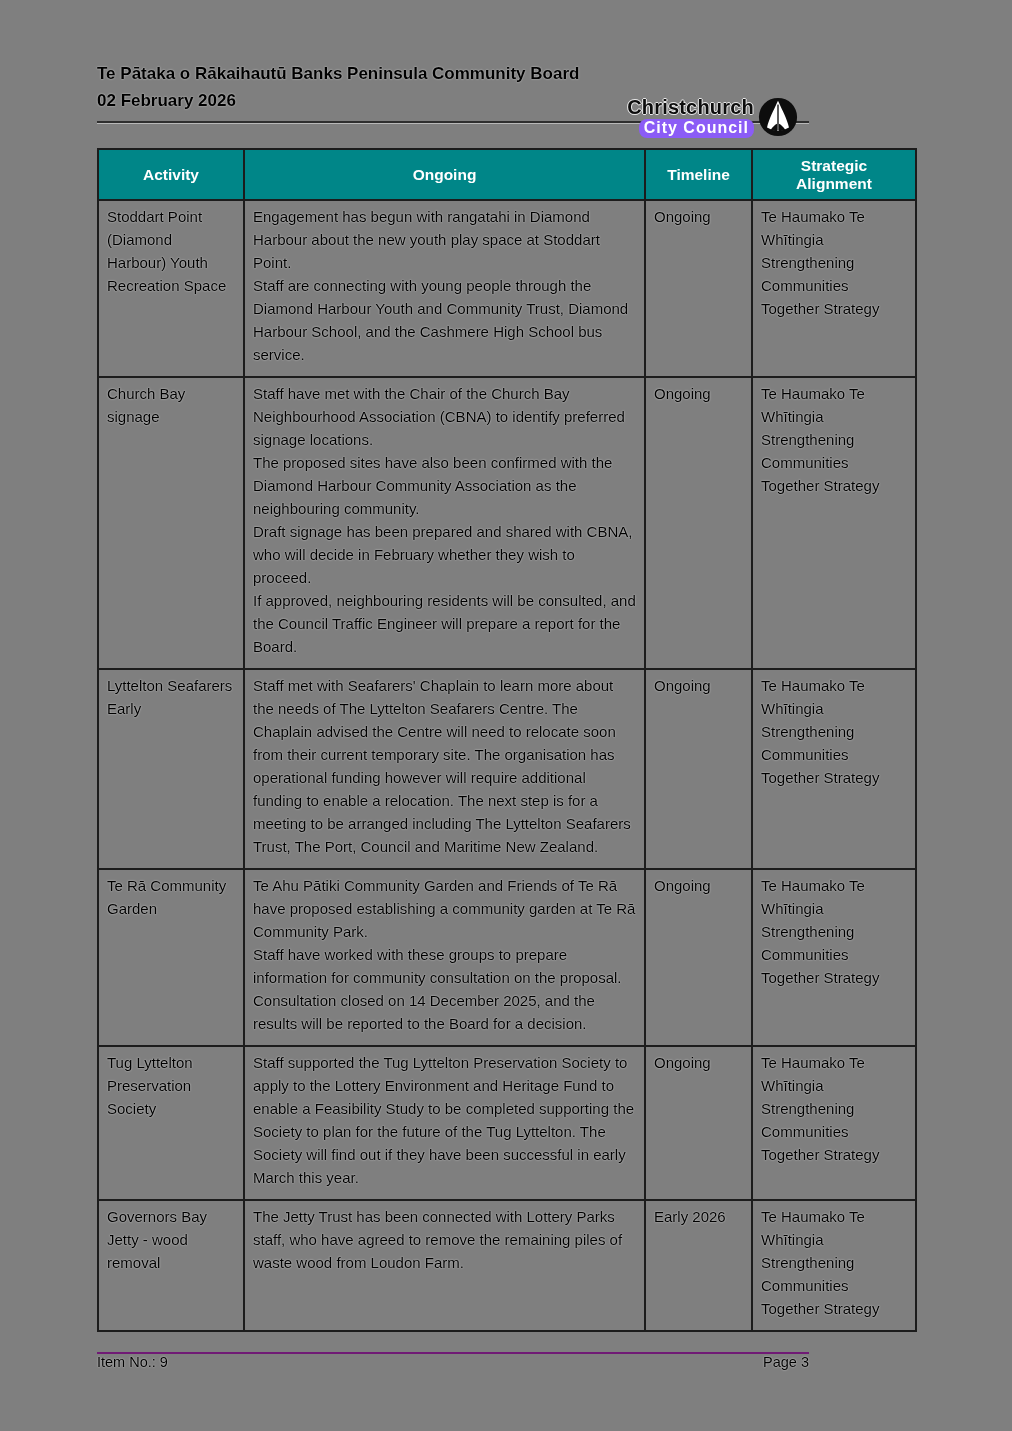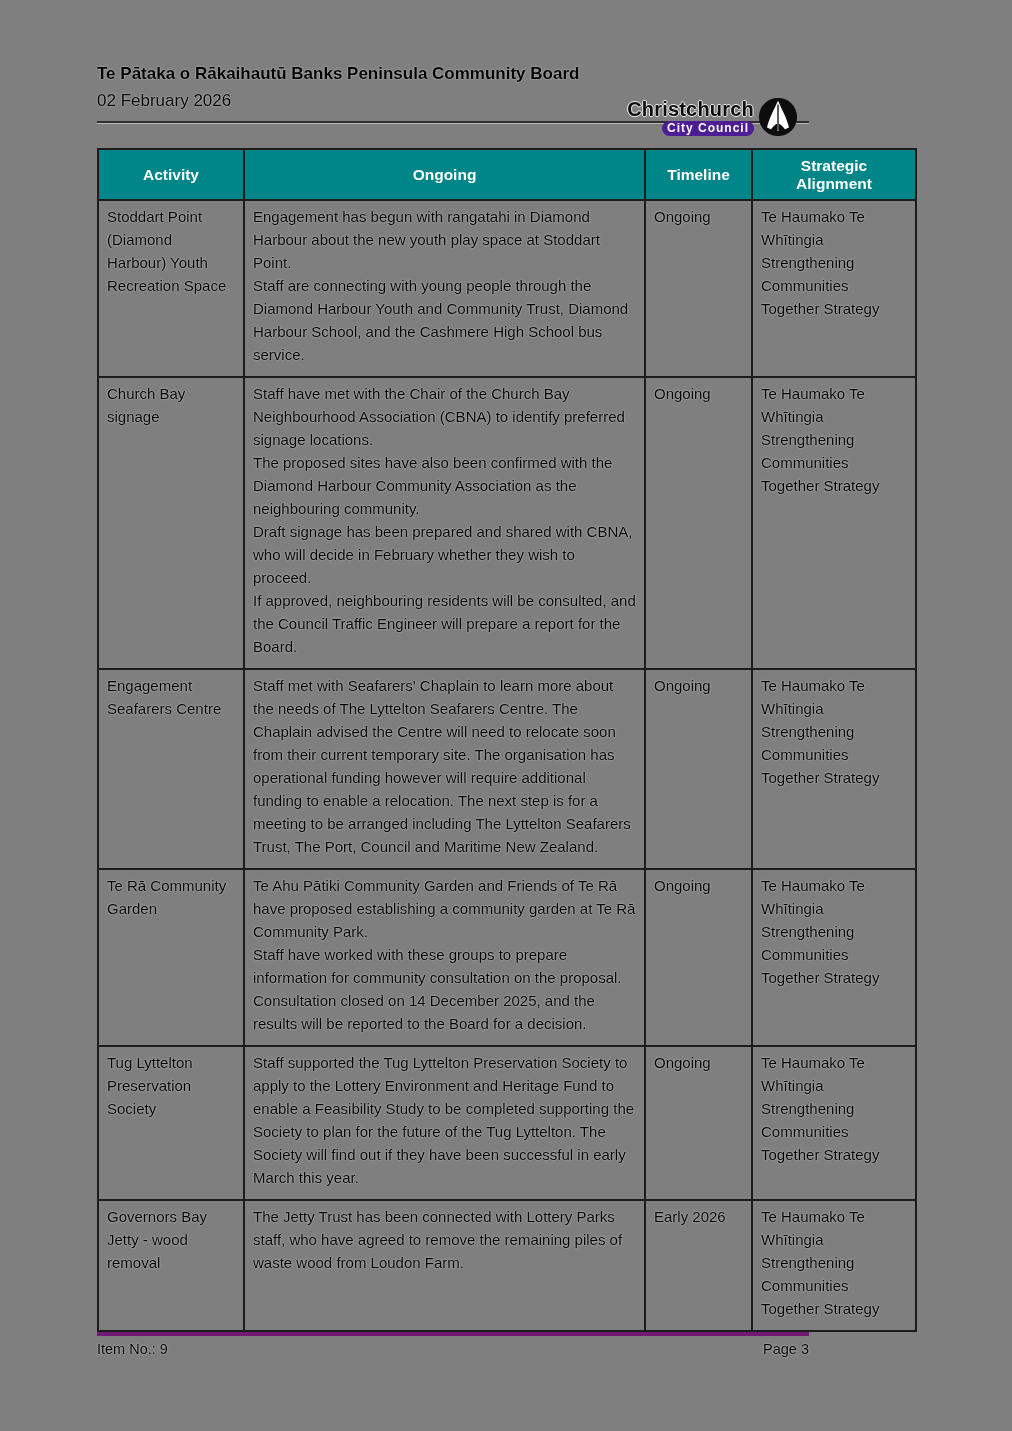--- a/index.html
+++ b/index.html
@@ -10,34 +10,34 @@
     color:#000;
     -webkit-font-smoothing:antialiased;
   }
   .page { position:relative; width:1012px; height:1431px; overflow:hidden; }
   .content { position:absolute; left:97px; top:0; width:712px; }
 
   .halo { text-shadow:0 0 2px rgba(255,255,255,.55), 0 0 1px rgba(255,255,255,.4); }
 
   .doc-header { position:relative; padding-top:60px; min-height:60px; }
   .doc-title { font-size:17px; font-weight:700; line-height:1.6; max-width:580px; }
-  .doc-date  { font-size:17px; font-weight:400; line-height:1.6; }
+  .doc-date  { font-size:17px; font-weight:700; line-height:1.6; }
   .header-rule { height:2px; background:#2e2e2e; margin-top:7px;
                  box-shadow:0 1px 0 rgba(255,255,255,.45); }
 
   
   .logo { position:absolute; top:60px; right:10px; display:flex; align-items:center; gap:3px;margin-top:36px; }
   .logo-text { text-align:right; line-height:1; }
   .logo-line1 {
     font-size:20px; font-weight:800; color:#0d0d0d; letter-spacing:.2px;
     text-shadow:-1px 0 0 #e8e8e8, 1px 0 0 #e8e8e8, 0 -1px 0 #e8e8e8, 0 1px 0 #e8e8e8;
   }
   .logo-line2 {
-    display:inline-block; margin-top:2px; background:#4c1d95; color:#fff;
-    font-size:12px; font-weight:700; letter-spacing:1px; padding:1px 5px 2px 5px;
+    display:inline-block; margin-top:2px; background:#8b5cf6; color:#fff;
+    font-size:16px; font-weight:700; letter-spacing:1px; padding:1px 5px 2px 5px;
     border-radius:8px;
   }
   .logo-badge { width:42px; height:42px; flex:0 0 auto; }
 
   
   table.report { margin-top:25px; width:818px; border-collapse:collapse; table-layout:fixed; }
   table.report th {
     background:#008688; color:#fff;
     font-size:15.5px; font-weight:700; text-align:center; vertical-align:middle;
     height:45px; padding:2px 6px;
@@ -45,23 +45,23 @@
   }
   table.report td {
     border:2px solid #1c1c1c;
     vertical-align:top;
     padding:4px 8px 10px 8px;
     font-size:15px; line-height:23px;
   }
   .detail-cell { white-space:pre-line; }
 
   
-  .doc-footer { margin-top:0; border-top:4px solid #701a75;
+  .doc-footer { margin-top:20px; border-top:2px solid #701a75;
                 display:flex; justify-content:space-between;
-                font-size:14.5px; padding-top:5px; }
+                font-size:14.5px; }
 </style>
 </head>
 <body>
 
 <div class="page">
   <div class="content">
 
     <div class="doc-header">
       <div class="doc-title halo">Te Pātaka o Rākaihautū Banks Peninsula Community Board</div>
       <div class="doc-date halo">02 February 2026</div>
@@ -110,21 +110,21 @@
         <tr>
           <td class="halo">Church Bay signage</td>
           <td class="halo detail-cell">Staff have met with the Chair of the Church Bay Neighbourhood Association (CBNA) to identify preferred signage locations.
 The proposed sites have also been confirmed with the Diamond Harbour Community Association as the neighbouring community.
 Draft signage has been prepared and shared with CBNA, who will decide in February whether they wish to proceed.
 If approved, neighbouring residents will be consulted, and the Council Traffic Engineer will prepare a report for the Board.</td>
           <td class="halo">Ongoing</td>
           <td class="halo">Te Haumako Te Whītingia Strengthening Communities Together Strategy</td>
         </tr>
         <tr>
-          <td class="halo">Engagement Seafarers Centre</td>
+          <td class="halo">Lyttelton Seafarers Early</td>
           <td class="halo detail-cell">Staff met with Seafarers' Chaplain to learn more about the needs of The Lyttelton Seafarers Centre. The Chaplain advised the Centre will need to relocate soon from their current temporary site. The organisation has operational funding however will require additional funding to enable a relocation. The next step is for a meeting to be arranged including The Lyttelton Seafarers Trust, The Port, Council and Maritime New Zealand.</td>
           <td class="halo">Ongoing</td>
           <td class="halo">Te Haumako Te Whītingia Strengthening Communities Together Strategy</td>
         </tr>
         <tr>
           <td class="halo">Te Rā Community Garden</td>
           <td class="halo detail-cell">Te Ahu Pātiki Community Garden and Friends of Te Rā have proposed establishing a community garden at Te Rā Community Park.
 Staff have worked with these groups to prepare information for community consultation on the proposal. Consultation closed on 14 December 2025, and the results will be reported to the Board for a decision.</td>
           <td class="halo">Ongoing</td>
           <td class="halo">Te Haumako Te Whītingia Strengthening Communities Together Strategy</td>

